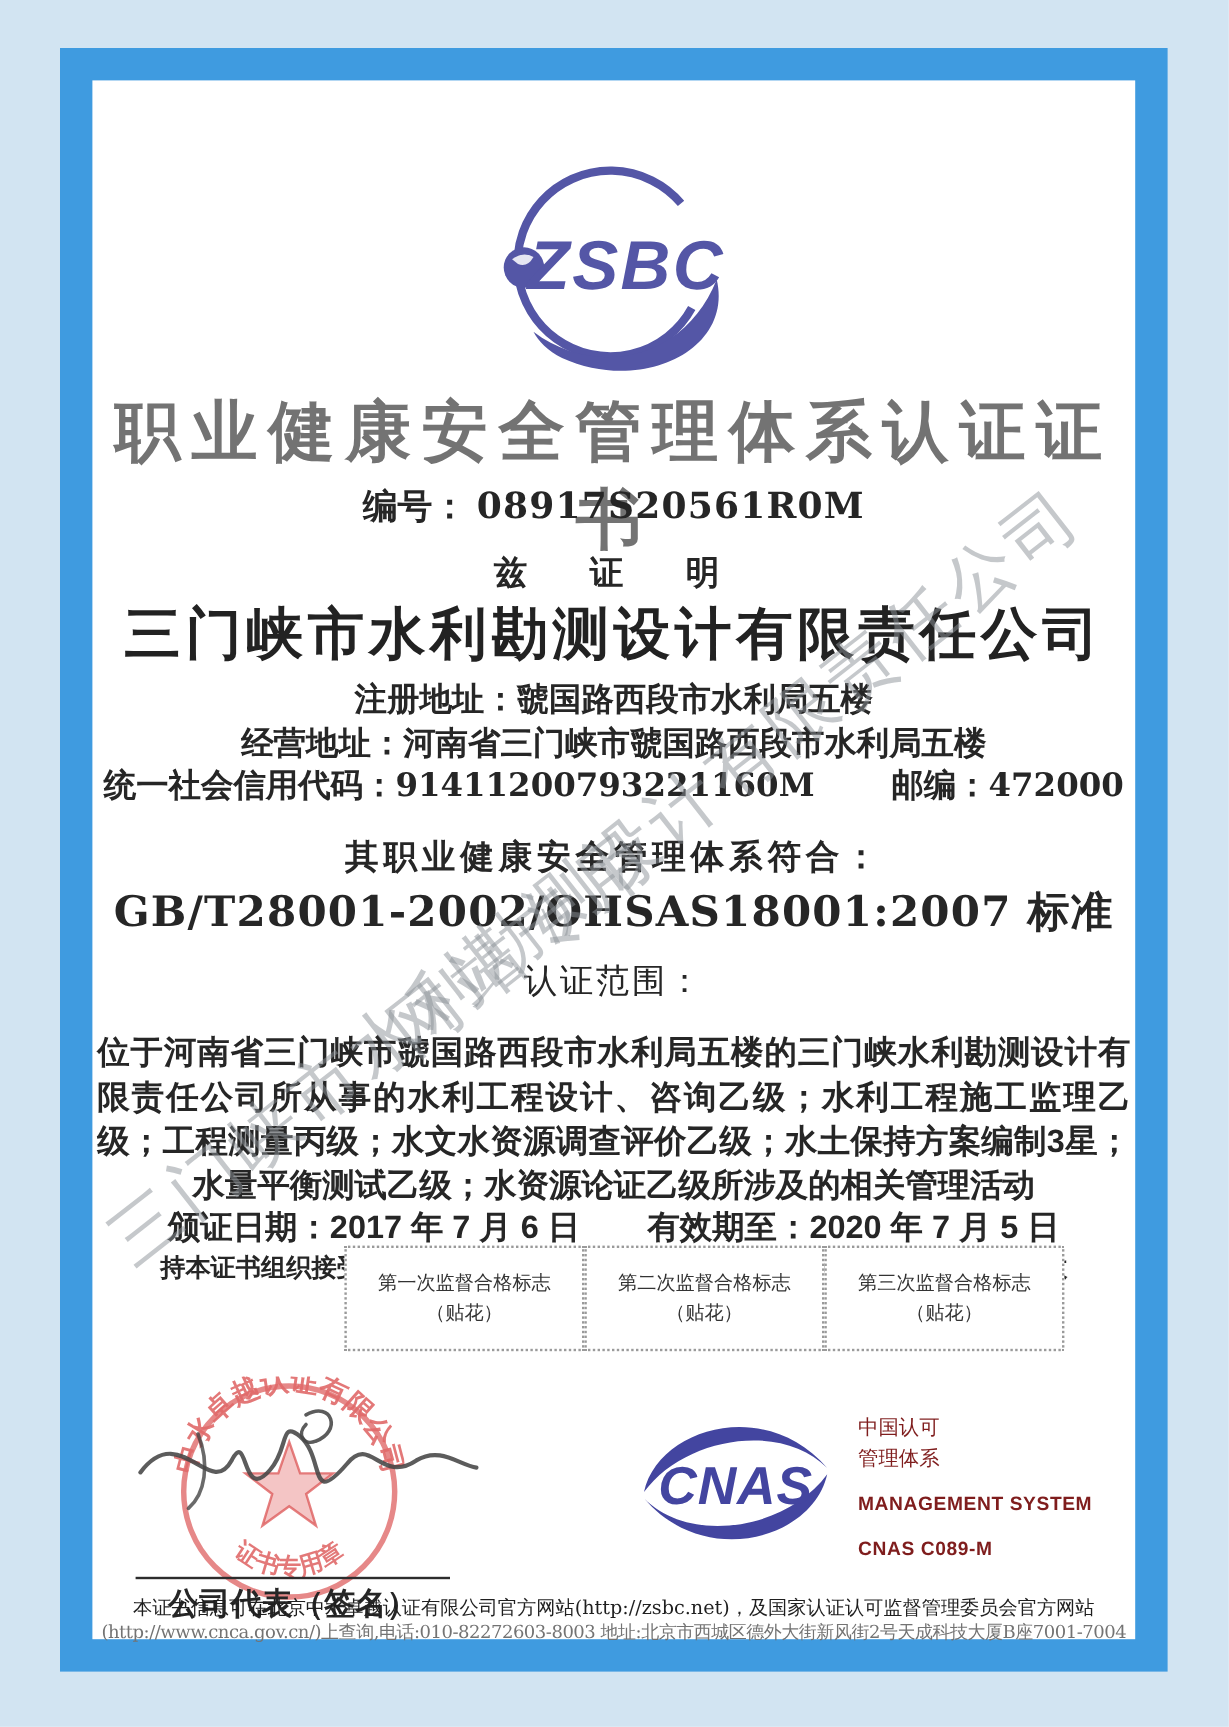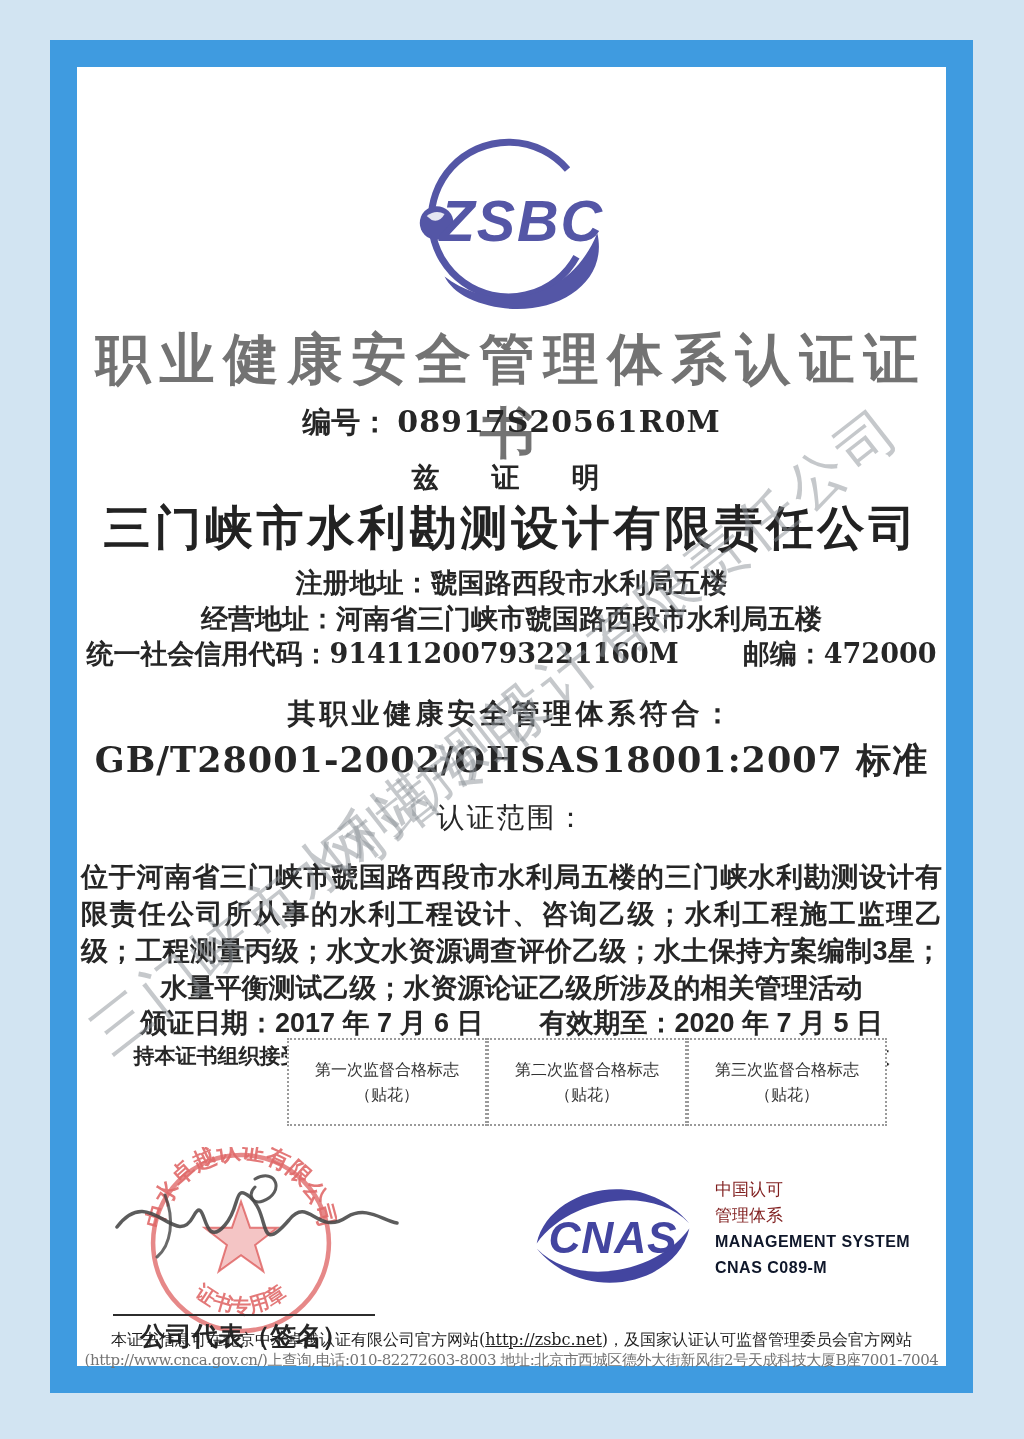--- a/index.html
+++ b/index.html
@@ -52,24 +52,24 @@
   }
   
   .stamp{position:absolute;left:68px;top:1080px;}
   .signature{position:absolute;left:28px;top:1098px;}
   .sigline{position:absolute;left:36px;top:1247px;width:262px;border-top:2px solid #2c2c2c;}
   .siglabel{position:absolute;left:36px;top:1252px;width:262px;text-align:center;font-size:26px;font-weight:700;}
   
   .cnas-logo{position:absolute;left:450px;top:1106px;}
   .cnas-text{position:absolute;left:638px;top:1110px;text-align:left;line-height:26px;}
   .cnas-text .zh{font-size:17px;color:#7f1d1d;display:block;}
-  .cnas-text .en{font-size:16px;font-weight:700;color:#0f172a;display:block;letter-spacing:.5px;}
+  .cnas-text .en{font-size:16px;font-weight:700;color:#7f1d1d;display:block;letter-spacing:.5px;margin-top:12px;}
   
   .footer1{top:1263px;font-size:16px;font-family:"DejaVu Serif","Liberation Serif",serif;color:#1f1f1f;}
-  .footer1 .lnk{text-decoration:underline;}
+  .footer1 .lnk{}
   .footer2{top:1284px;font-size:15px;letter-spacing:-0.4px;font-family:"DejaVu Serif","Liberation Serif",serif;color:#737373;white-space:nowrap;}
   
   .wm{
     position:absolute;white-space:nowrap;pointer-events:none;z-index:6;
     color:rgba(140,146,152,0.5);font-weight:400;
     transform-origin:0 50%;transform:rotate(-38deg);
   }
   .wm1{left:22px;top:935px;font-size:58px;letter-spacing:5px;}
   .wm2{left:255px;top:760px;font-size:58px;letter-spacing:8px;}
 </style>

